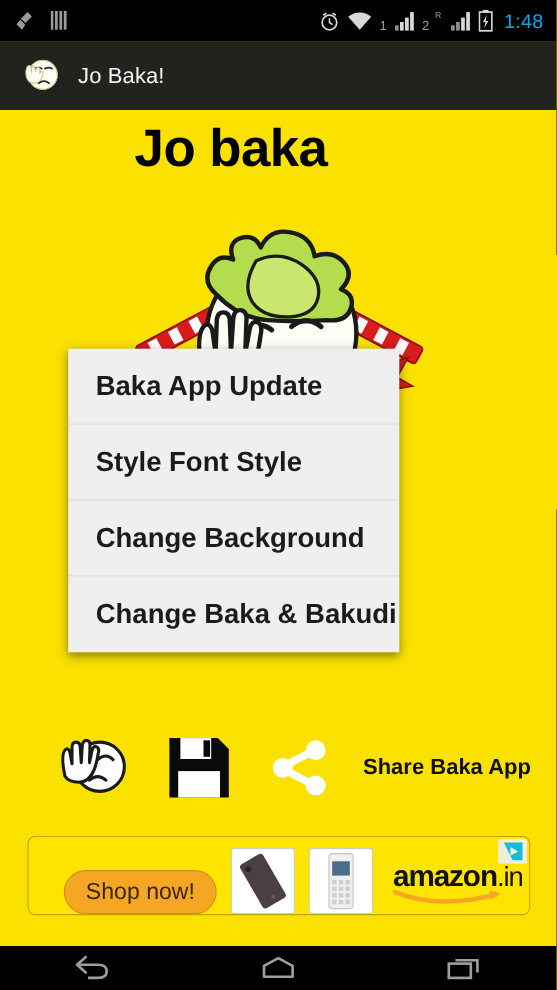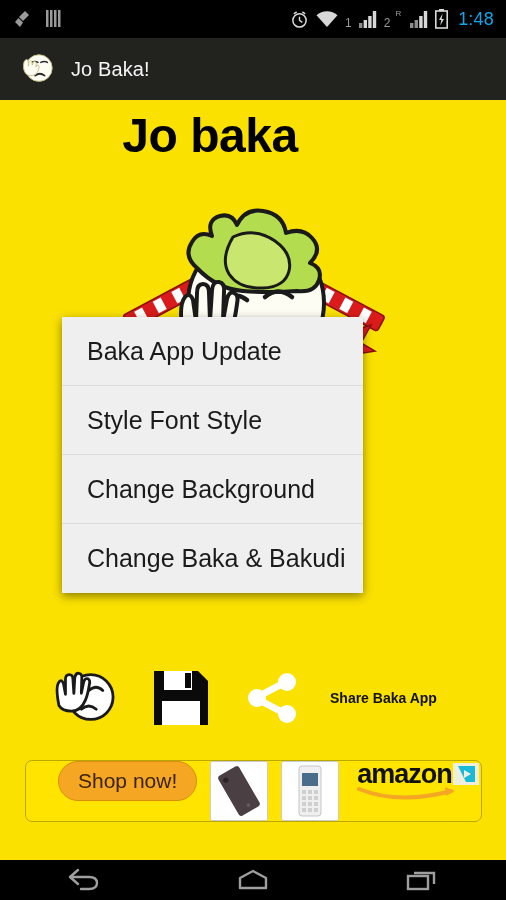--- a/index.html
+++ b/index.html
@@ -102,33 +102,33 @@
     display:flex; align-items:center;
   }
   .act {
     display:flex; align-items:center; justify-content:center;
   }
   #act-baka { width:76px; height:62px; margin-left:48px; }
   #act-save { width:70px; height:62px; margin-left:22px; }
   #act-share { width:70px; height:62px; margin-left:22px; }
   #share-label {
     margin-left:22px;
-    font-size:14px;
+    font-size:20px;
     font-weight:bold;
     color:#111;
   }
 
   
   #ad-banner {
     position:absolute; left:25px; top:660px;
-    width:457px; height:62px;
+    width:457px; height:72px;
     background:#FFE400;
     border:1px solid #b9a800;
     border-radius:7px;
-    display:flex; align-items:flex-start;
+    display:flex; align-items:flex-end;
     overflow:hidden;
   }
   #ad-shopnow {
     margin-left:32px;
     background:#F5A623;
     color:#3a2400;
     font-size:21px;
     padding:7px 19px;
     border-radius:20px;
     border:1px solid #d98d10;
@@ -163,20 +163,21 @@
     background:#eeeedd;
   }
 
   
   #popup-menu {
     position:absolute; left:62px; top:317px;
     width:301px;
     background:#EFEFEF;
     box-shadow:0 3px 9px rgba(0,0,0,0.45);
     z-index:50;
+    font-weight:bold;
   }
   .menu-item {
     height:69px;
     display:flex; align-items:center;
     padding-left:25px;
     font-size:25px;
     color:#1b1b1b;
     border-bottom:1px solid #dcdcdc;
     white-space:nowrap;
   }

